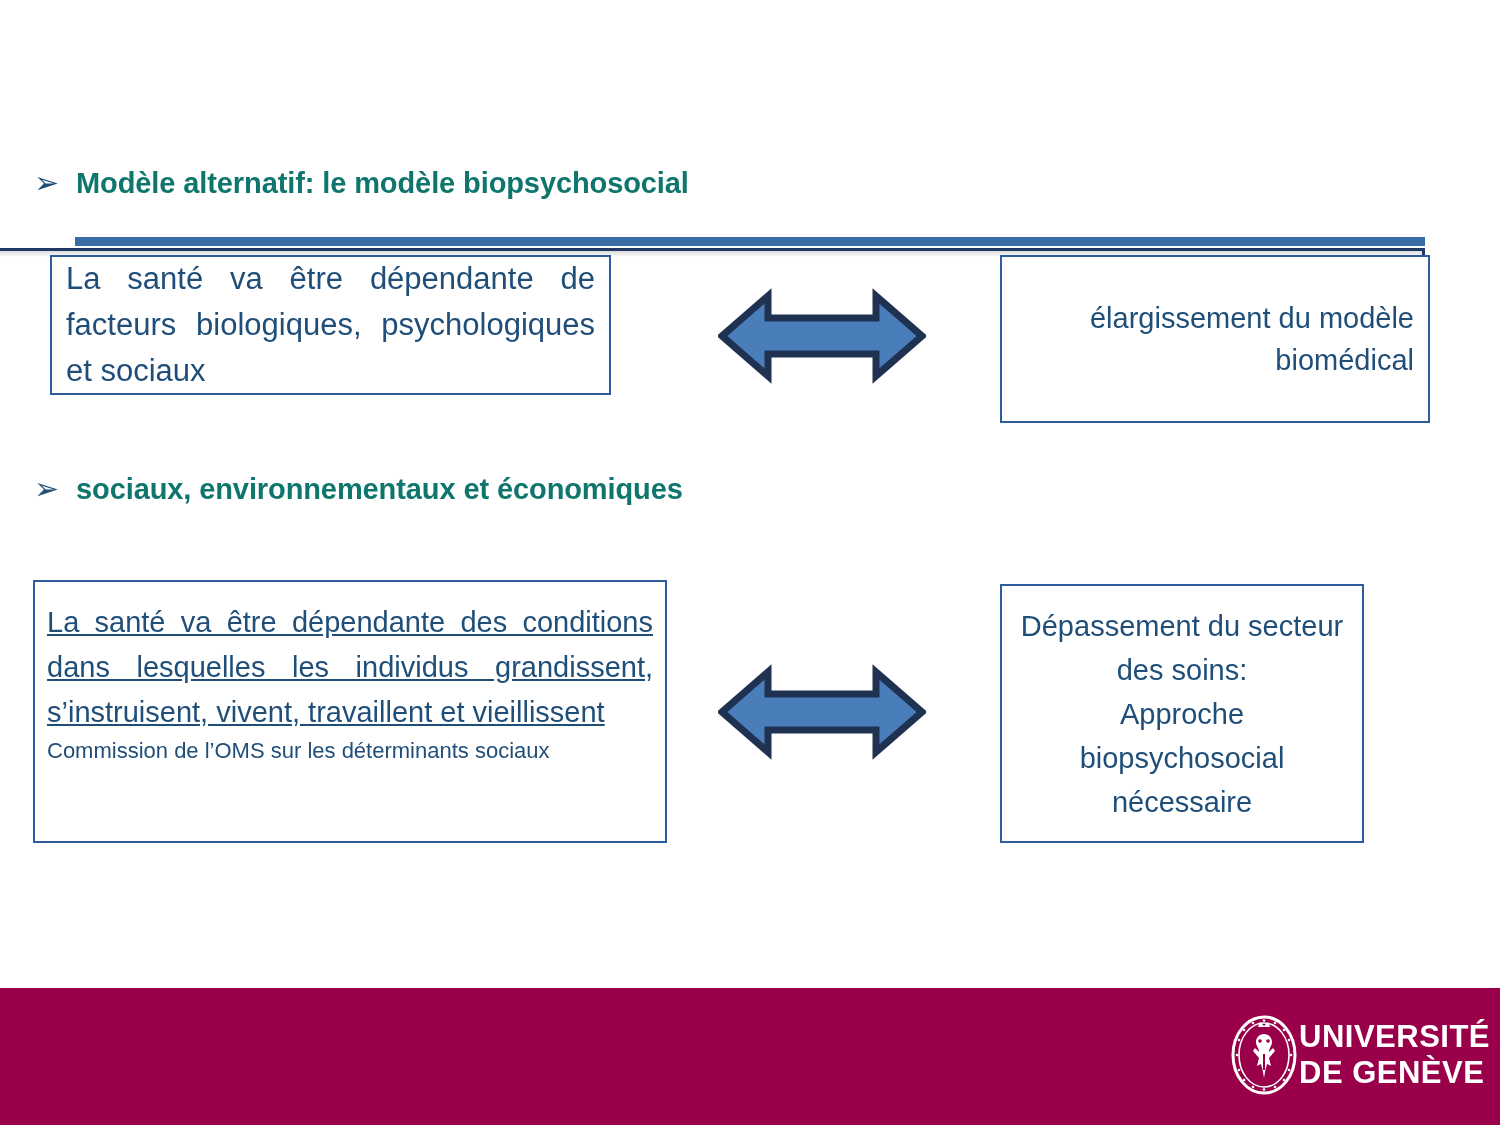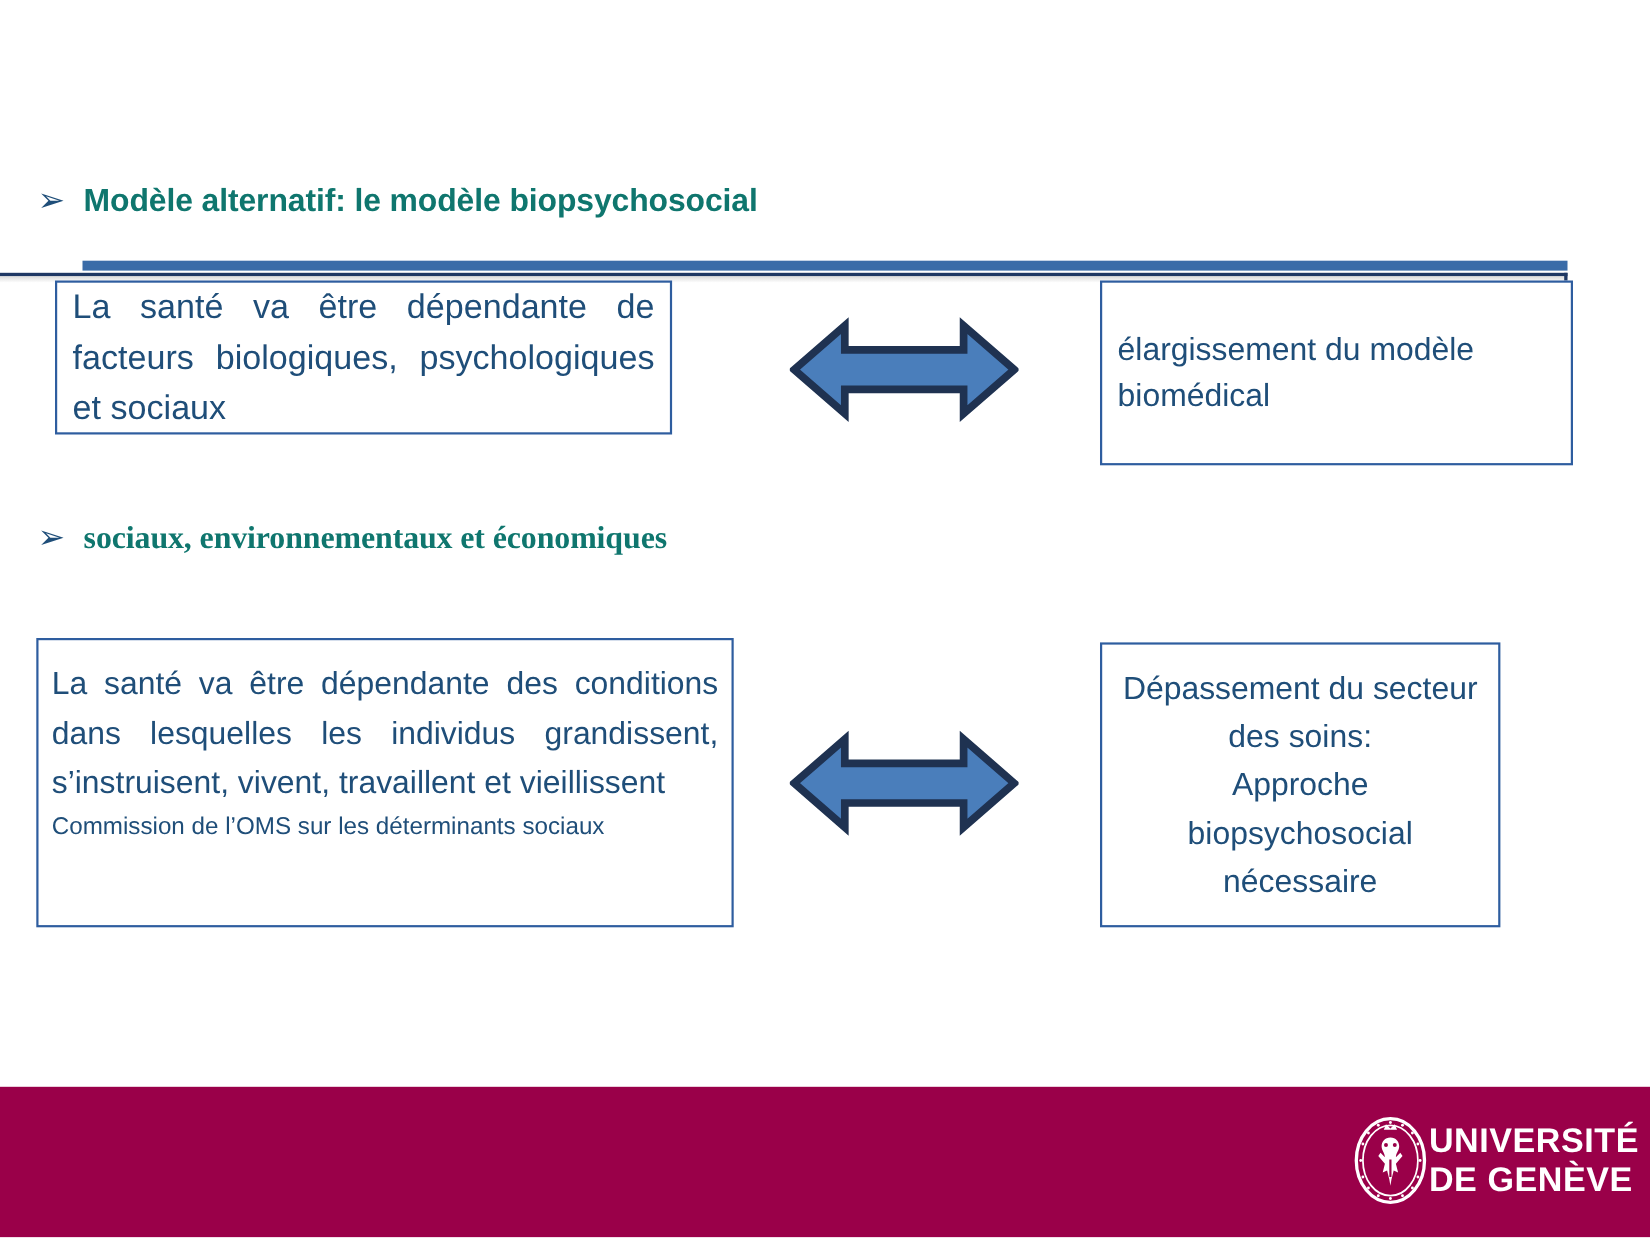--- a/index.html
+++ b/index.html
@@ -56,21 +56,20 @@
     text-align-last: left;
     width: 1352px;
   }
   #bullet-2 .bullet-text .line1 {
     display: block;
     text-align: justify;
     text-align-last: justify;
   }
   #bullet-2 .bullet-text .line2 {
     display: block;
-    font-family: Liberation Serif, serif;
   }
 
   
   #rule-wrap {
     position: absolute;
     left: 0;
     top: 237px;
     width: 1500px;
     height: 22px;
   }
@@ -140,21 +139,21 @@
     top: 255px;
     width: 430px;
     height: 168px;
     display: flex;
     align-items: center;
     justify-content: center;
   }
   #box-biomed-model .body {
     font-size: 29px;
     line-height: 42px;
-    text-align: left;
+    text-align: right;
     color: #1F4E79;
   }
 
   #box-conditions {
     left: 33px;
     top: 580px;
     width: 634px;
     height: 263px;
     display: flex;
     align-items: flex-start;
@@ -164,20 +163,21 @@
     width: 100%;
     box-sizing: border-box;
   }
   #box-conditions .body {
     font-size: 29px;
     line-height: 45px;
     text-align: justify;
     text-align-last: left;
     color: #1F4E79;
     margin: 0;
+    text-decoration: underline;
   }
   #box-conditions .source {
     font-size: 22px;
     line-height: 32px;
     text-align: left;
     color: #1F4E79;
     margin: 0;
   }
 
   #box-multisector {

